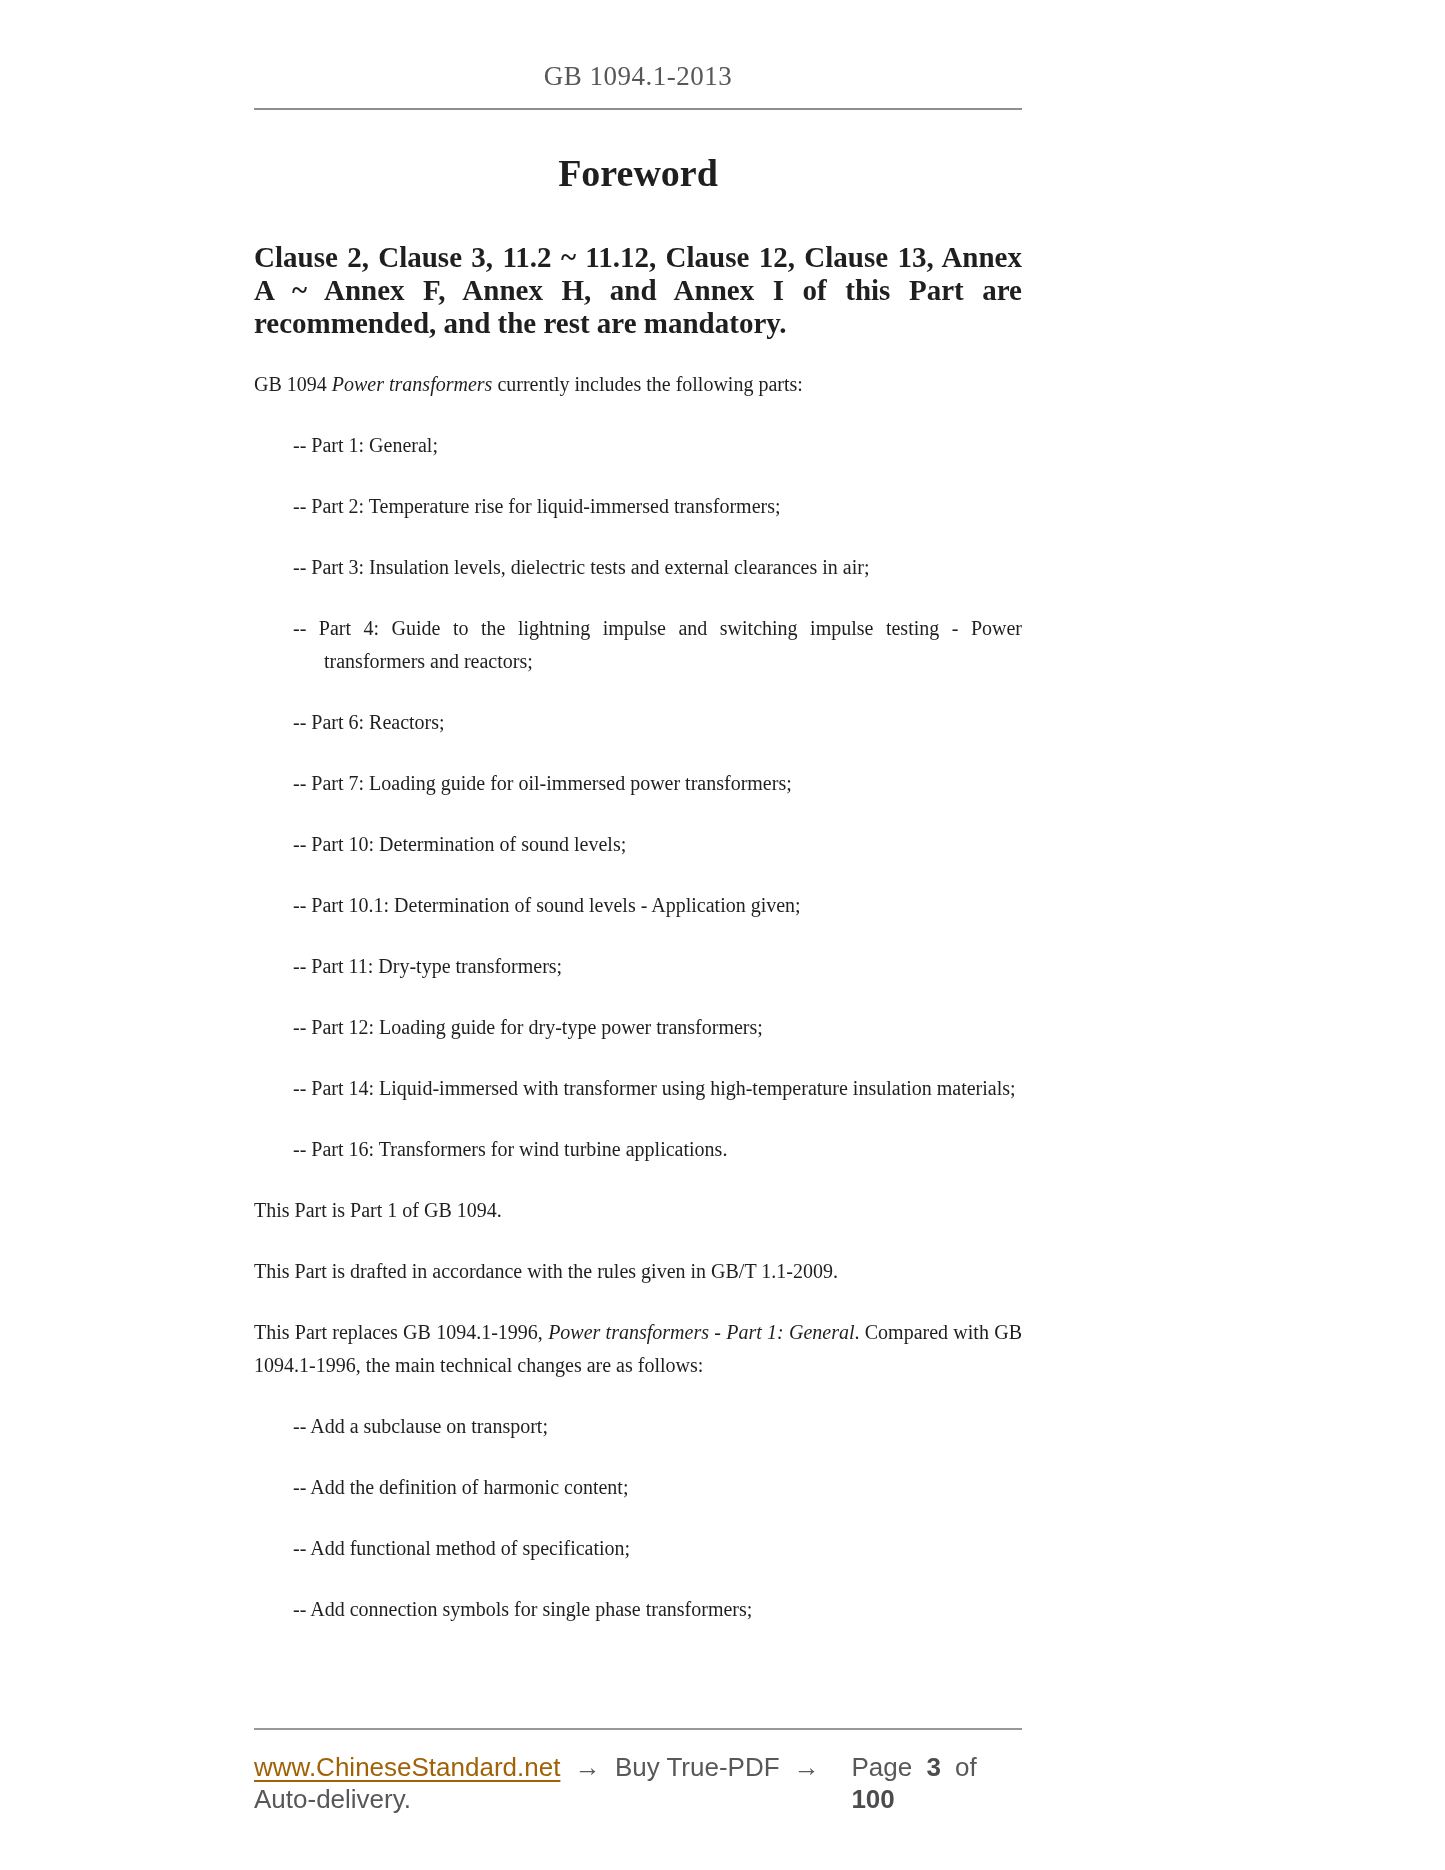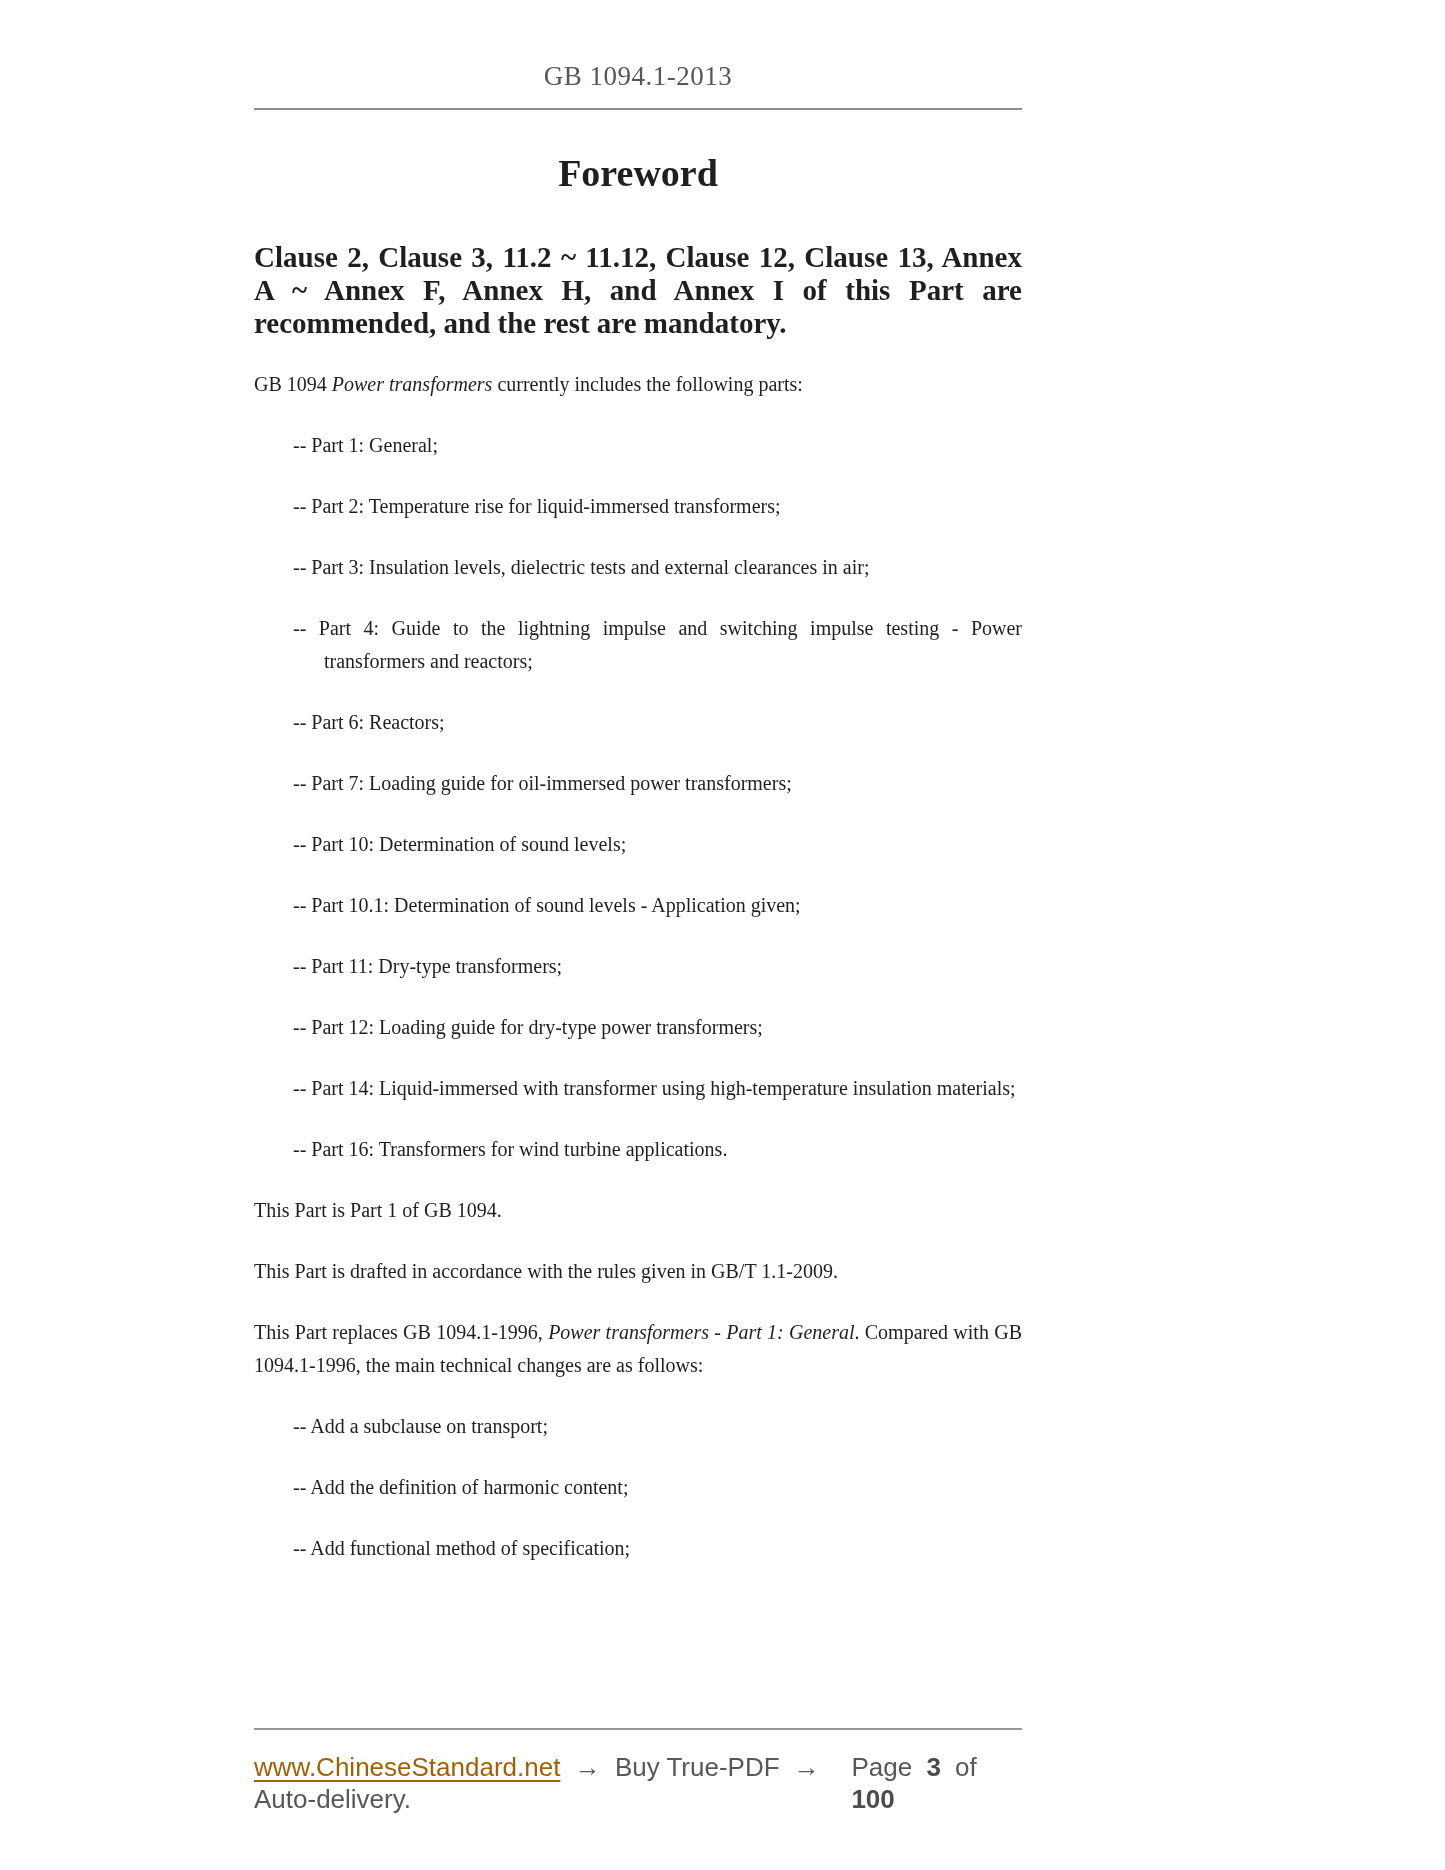--- a/index.html
+++ b/index.html
@@ -116,20 +116,21 @@
       <p>This Part is Part 1 of GB 1094.</p>
 
       <p>This Part is drafted in accordance with the rules given in GB/T 1.1-2009.</p>
 
       <p class="justify"><span>This Part replaces GB 1094.1-1996, </span><em>Power transformers - Part 1: General</em><span>. Compared with GB 1094.1-1996, the main technical changes are as follows:</span></p>
 
       <div class="list">
           <p class="li"><span>-- Add a subclause on transport;</span></p>
           <p class="li"><span>-- Add the definition of harmonic content;</span></p>
           <p class="li"><span>-- Add functional method of specification;</span></p>
+          <p class="li"><span>-- Add connection symbols for single phase transformers;</span></p>
         </div>
     </main>
   </div>
 
   <footer>
     <hr class="rule footer-rule">
     <div class="footer-row">
       <div class="footer-left">
         <a class="footer-link">www.ChineseStandard.net</a>
         <span class="arrow">→</span>

